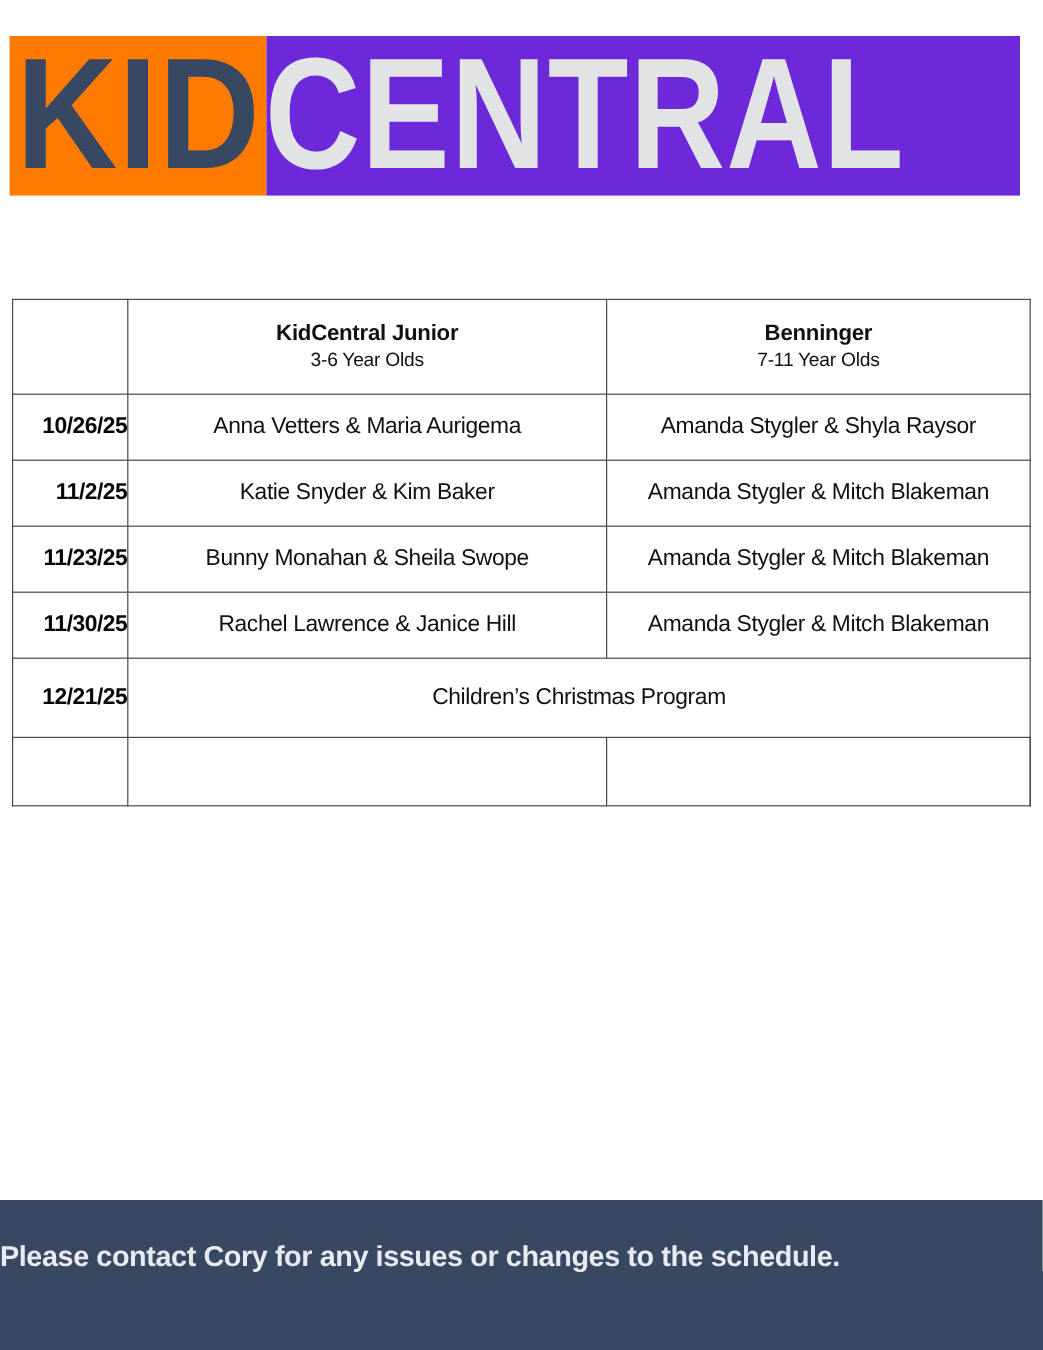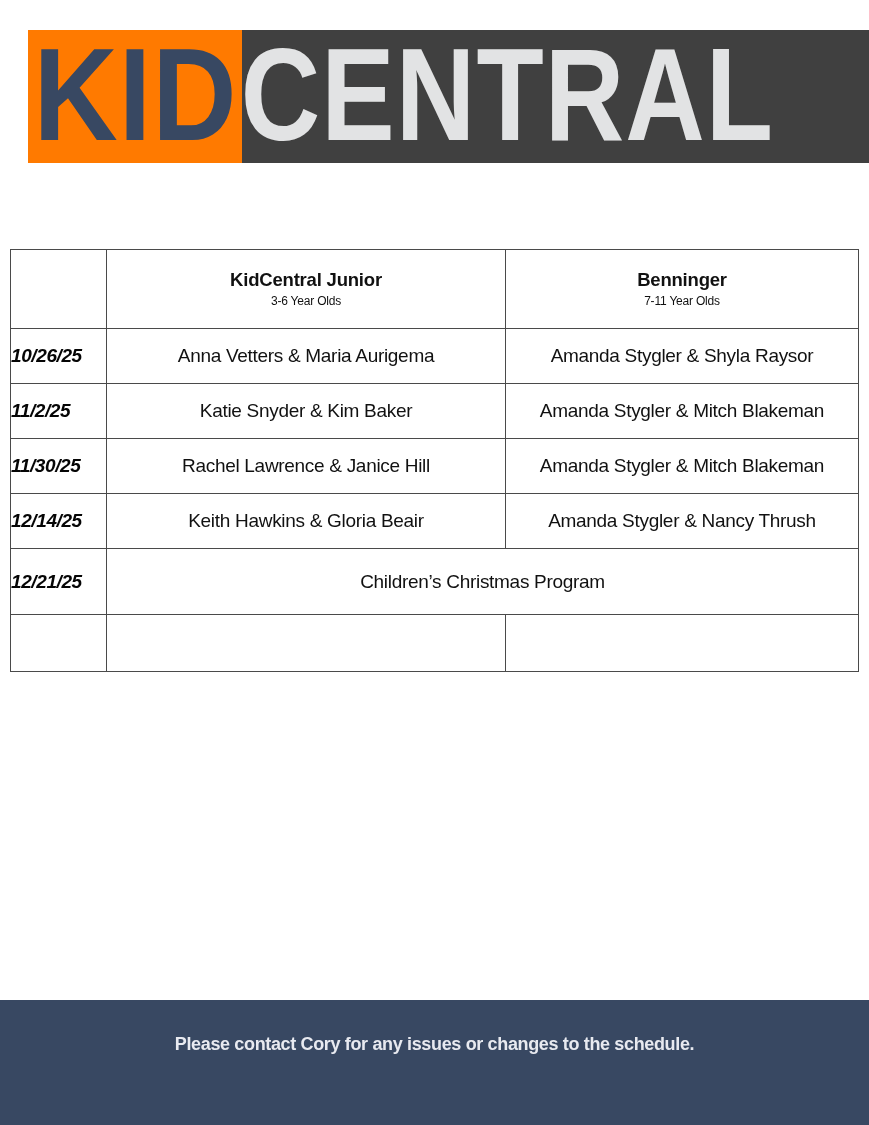--- a/index.html
+++ b/index.html
@@ -11,38 +11,38 @@
     width: 869px;
     height: 1125px;
     position: relative;
     font-family: "Liberation Sans", sans-serif;
     overflow: hidden;
   }
 
   
   #logo-banner {
     position: absolute;
-    left: 28px;
+    left: 8px;
     top: 30px;
     width: 842px;
     height: 133px;
     display: flex;
     align-items: stretch;
   }
   #logo-orange-panel {
     width: 214px;
     background: #FF7A00;
     position: relative;
     display: flex;
     align-items: center;
     justify-content: center;
   }
   #logo-navy-panel {
     flex: 1;
-    background: #404040;
+    background: #6d28d9;
     position: relative;
     display: flex;
     align-items: center;
     justify-content: flex-start;
   }
   .logo-word {
     font-family: "Liberation Sans", sans-serif;
     font-weight: bold;
     letter-spacing: -1px;
     line-height: 1;
@@ -89,35 +89,34 @@
     padding: 4px 6px;
   }
   .hdr-title {
     font-size: 18.5px;
     font-weight: bold;
     color: #111111;
     line-height: 1.35;
     letter-spacing: -0.2px;
   }
   .hdr-sub {
-    font-size: 12px;
+    font-size: 16px;
     font-weight: normal;
     color: #111111;
     line-height: 1.4;
     letter-spacing: -0.2px;
   }
 
   .date-cell {
     font-size: 19px;
     font-weight: bold;
     color: #050505;
-    text-align: left;
+    text-align: right;
     padding-left: 5px;
     letter-spacing: -0.4px;
-    font-style: italic;
   }
   .name-cell {
     font-size: 19px;
     color: #111111;
     text-align: center;
     letter-spacing: -0.3px;
     padding: 0 6px;
     margin-left: 40px;
   }
   tr.data-row td { height: 54px; }
@@ -131,23 +130,22 @@
     top: 1000px;
     width: 869px;
     height: 125px;
     background: #384862;
   }
   #footer-text {
     position: absolute;
     left: 0;
     top: 34px;
     width: 869px;
-    text-align: center;
     color: #E8EAF0;
-    font-size: 18px;
+    font-size: 24px;
     font-weight: bold;
     letter-spacing: -0.35px;
   }
 </style>
 </head>
 <body>
 
 <div id="logo-banner">
   <div id="logo-orange-panel">
     <span class="logo-word" id="logo-kid">KID</span>
@@ -187,33 +185,33 @@
     </tr>
 
     <tr class="data-row">
       <td class="date-cell">11/2/25</td>
       <td class="name-cell">Katie Snyder &amp; Kim Baker</td>
       <td class="name-cell">Amanda Stygler &amp; Mitch Blakeman</td>
     </tr>
 
 
 
+    <tr class="data-row">
+      <td class="date-cell">11/23/25</td>
+      <td class="name-cell">Bunny Monahan &amp; Sheila Swope</td>
+      <td class="name-cell">Amanda Stygler &amp; Mitch Blakeman</td>
+    </tr>
 
     <tr class="data-row">
       <td class="date-cell">11/30/25</td>
       <td class="name-cell">Rachel Lawrence &amp; Janice Hill</td>
       <td class="name-cell">Amanda Stygler &amp; Mitch Blakeman</td>
     </tr>
 
 
-    <tr class="data-row">
-      <td class="date-cell">12/14/25</td>
-      <td class="name-cell">Keith Hawkins &amp; Gloria Beair</td>
-      <td class="name-cell">Amanda Stygler &amp; Nancy Thrush</td>
-    </tr>
 
     <tr class="special-row">
       <td class="date-cell">12/21/25</td>
       <td class="name-cell" colspan="2">Children’s Christmas Program</td>
     </tr>
 
 
     <tr class="blank-row">
       <td class="date-cell"></td>
       <td class="name-cell" style="width:241px"></td>

